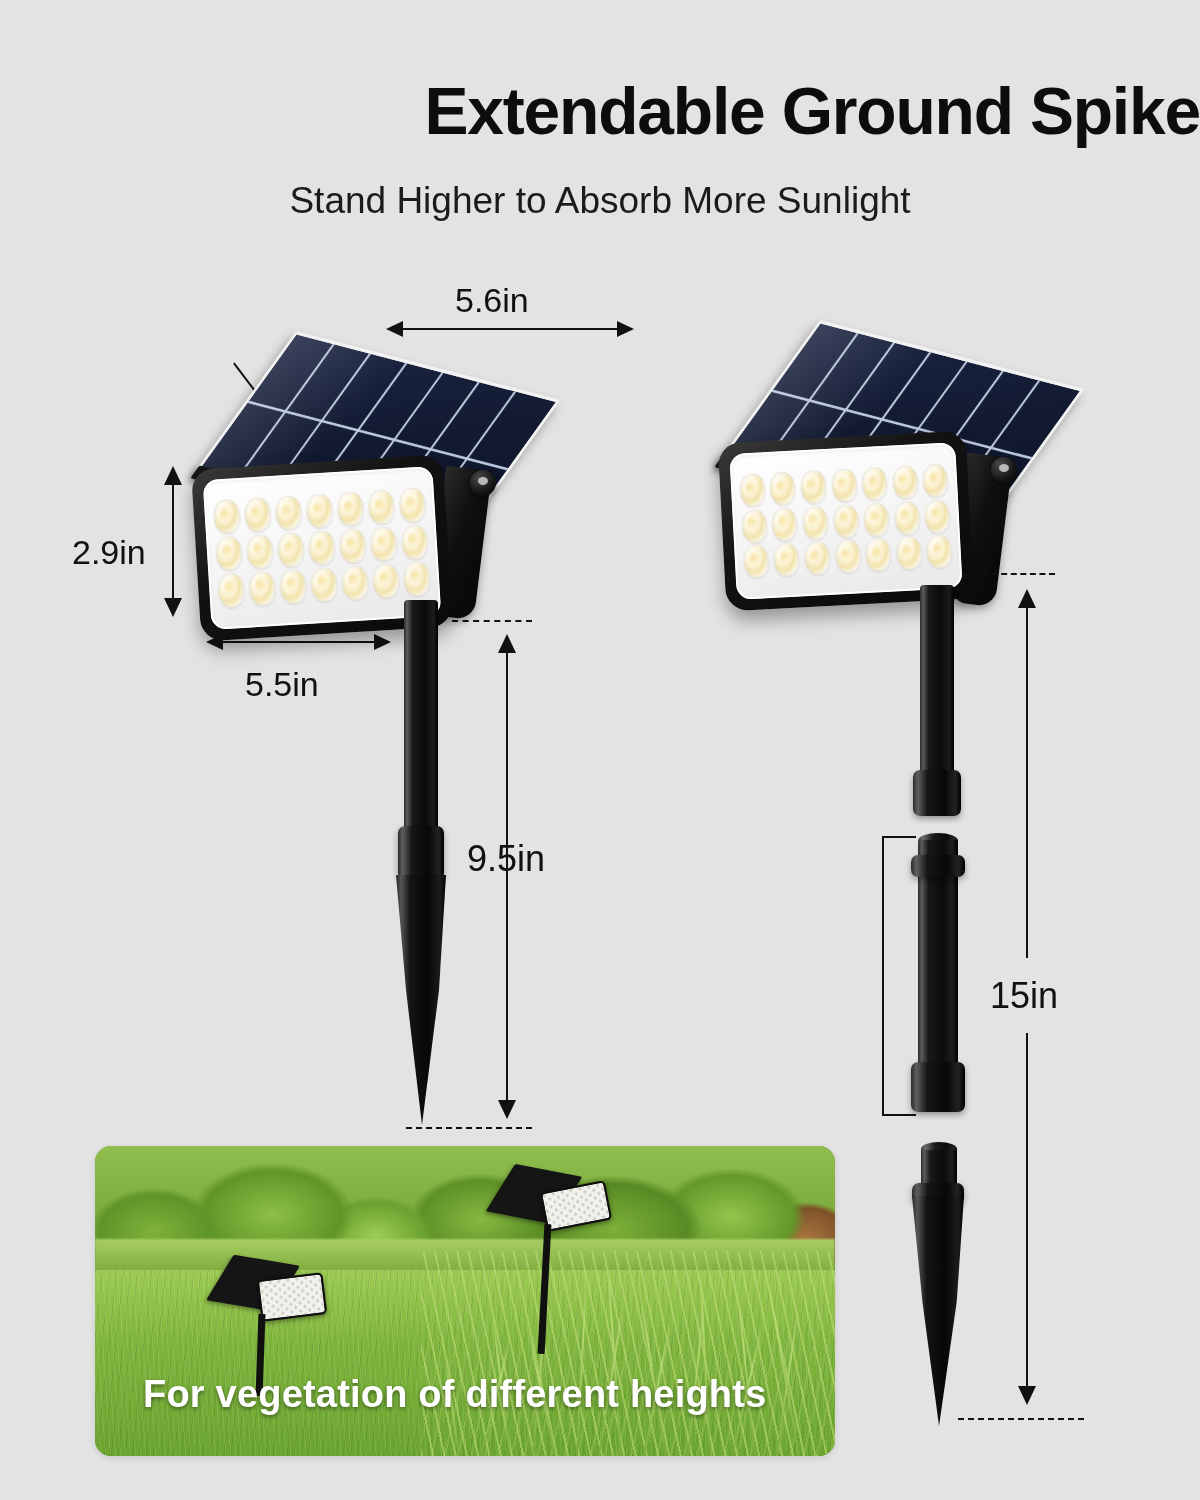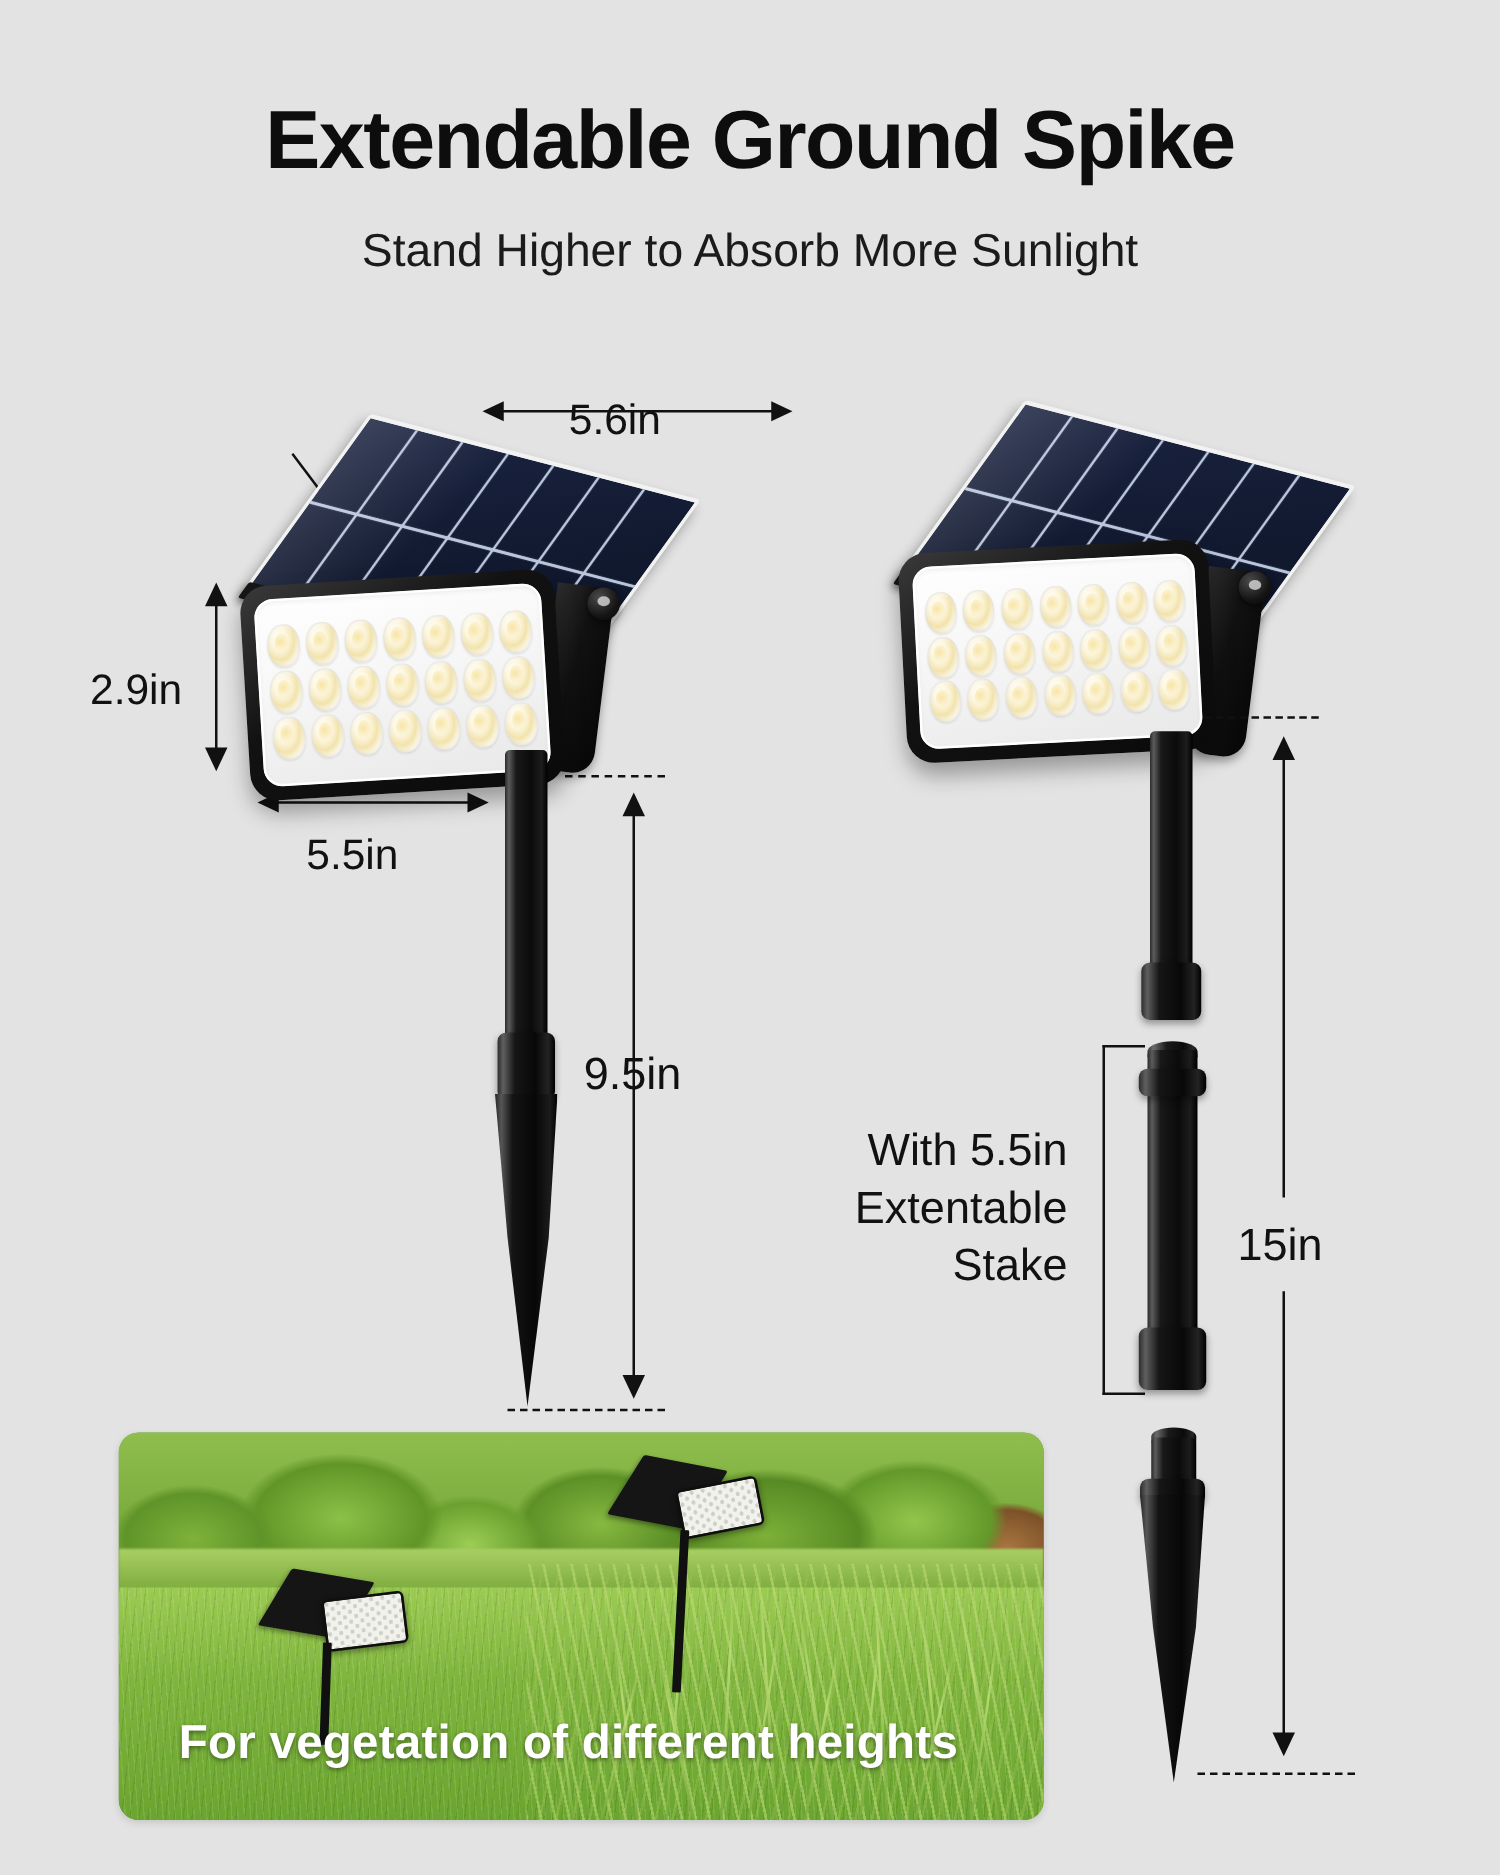--- a/index.html
+++ b/index.html
@@ -8,21 +8,21 @@
     background:#e3e3e3;
     font-family:"Liberation Sans", sans-serif;
     color:#111;
     overflow:hidden;
     position:relative;
   }
   .stage{position:absolute;inset:0;}
 
   
   .title{
-    position:absolute;left:0;top:78px;width:1200px;text-align:center;
+    position:absolute;left:0;top:78px;width:1200px;text-align:right;
     font-size:66px;font-weight:bold;letter-spacing:-1.2px;color:#0d0d0d;
     line-height:1;
   }
   .subtitle{
     position:absolute;left:0;top:182px;width:1200px;text-align:center;
     font-size:37px;font-weight:normal;color:#1b1b1b;line-height:1;
   }
 
   
   .dim{position:absolute;font-size:34px;color:#111;white-space:nowrap;}
@@ -220,21 +220,21 @@
   }
 </style>
 </head>
 <body>
 
 <div class="stage">
 
   <div class="title">Extendable Ground Spike</div>
   <div class="subtitle">Stand Higher to Absorb More Sunlight</div>
 
-  <div class="dim" style="left:455px;top:281px;margin-top:36px;">5.6in</div>
+  <div class="dim" style="left:455px;top:281px;">5.6in</div>
   <div class="arrow arrow-left" style="left:386px;top:321px;"></div>
   <div class="hline" style="left:400px;top:328px;width:220px;"></div>
   <div class="arrow arrow-right" style="left:617px;top:321px;"></div>
 
   <div class="rot dim" style="left:240px;top:380px;transform:rotate(-53deg);">3.5in</div>
   <div class="rot" style="left:266px;top:352px;width:2px;height:110px;background:#111;transform:rotate(-37deg);transform-origin:50% 50%;"></div>
   <div class="rot arrow arrow-up" style="left:314px;top:344px;transform:rotate(37deg);"></div>
   <div class="rot arrow arrow-down" style="left:216px;top:456px;transform:rotate(37deg);"></div>
 
   <div class="dim" style="left:72px;top:533px;">2.9in</div>
@@ -368,23 +368,20 @@
   <div class="collar-cap" style="left:918px;top:833px;width:40px;height:20px;"></div>
   <div class="pole" style="left:918px;top:840px;width:40px;height:240px;"></div>
   <div class="collar" style="left:911px;top:855px;width:54px;height:22px;"></div>
   <div class="collar" style="left:911px;top:1062px;width:54px;height:50px;"></div>
 
   <div class="collar-cap" style="left:921px;top:1142px;width:36px;height:18px;"></div>
   <div class="pole" style="left:921px;top:1150px;width:36px;height:52px;"></div>
   <div class="collar" style="left:912px;top:1183px;width:52px;height:20px;"></div>
   <div class="spike" style="left:912px;top:1196px;width:52px;height:230px;"></div>
 
-  <div class="note" style="left:614px;top:897px;width:240px;">With 5.5in
-Extentable
-Stake</div>
 
   <div class="bracket" style="left:882px;top:836px;width:32px;height:276px;"></div>
 
   <div class="dash-h" style="left:963px;top:573px;width:92px;"></div>
   <div class="arrow arrow-up" style="left:1018px;top:589px;"></div>
   <div class="vline" style="left:1026px;top:603px;height:355px;"></div>
   <div class="dim dim-lg" style="left:990px;top:975px;">15in</div>
   <div class="vline" style="left:1026px;top:1033px;height:355px;"></div>
   <div class="arrow arrow-down" style="left:1018px;top:1386px;"></div>
   <div class="dash-h" style="left:958px;top:1418px;width:126px;"></div>

